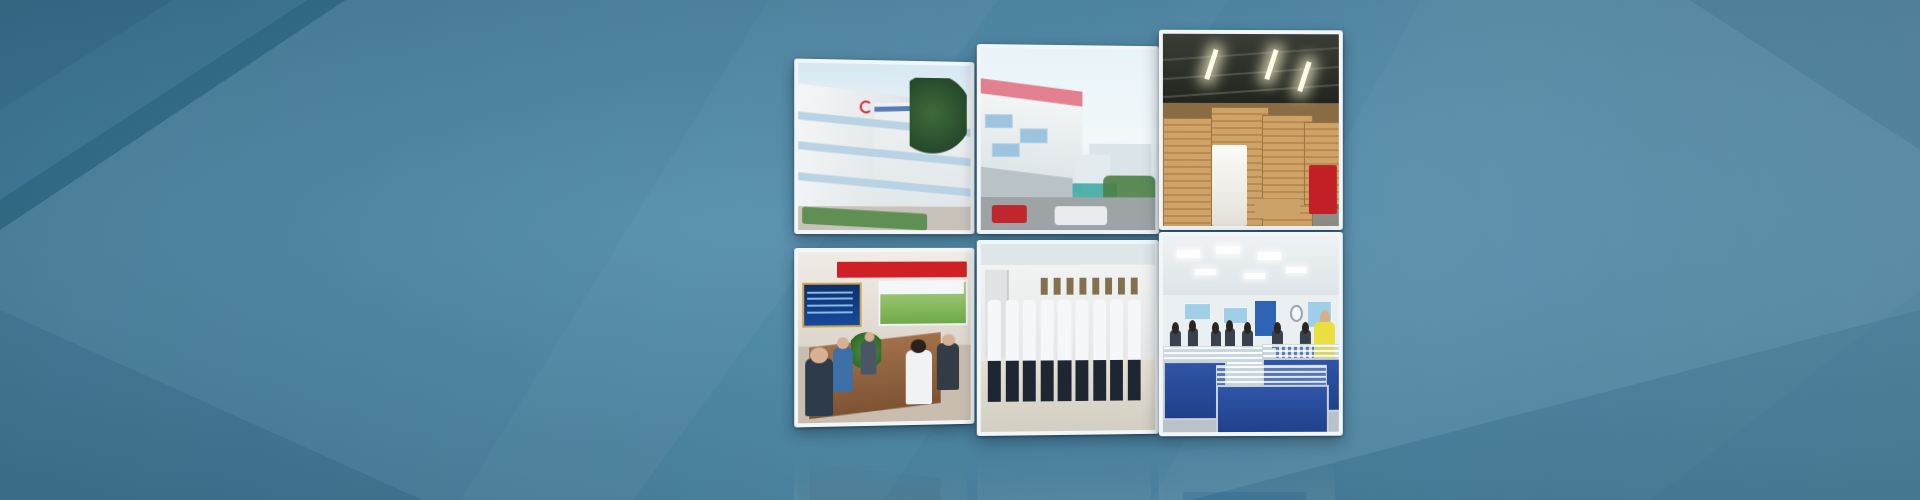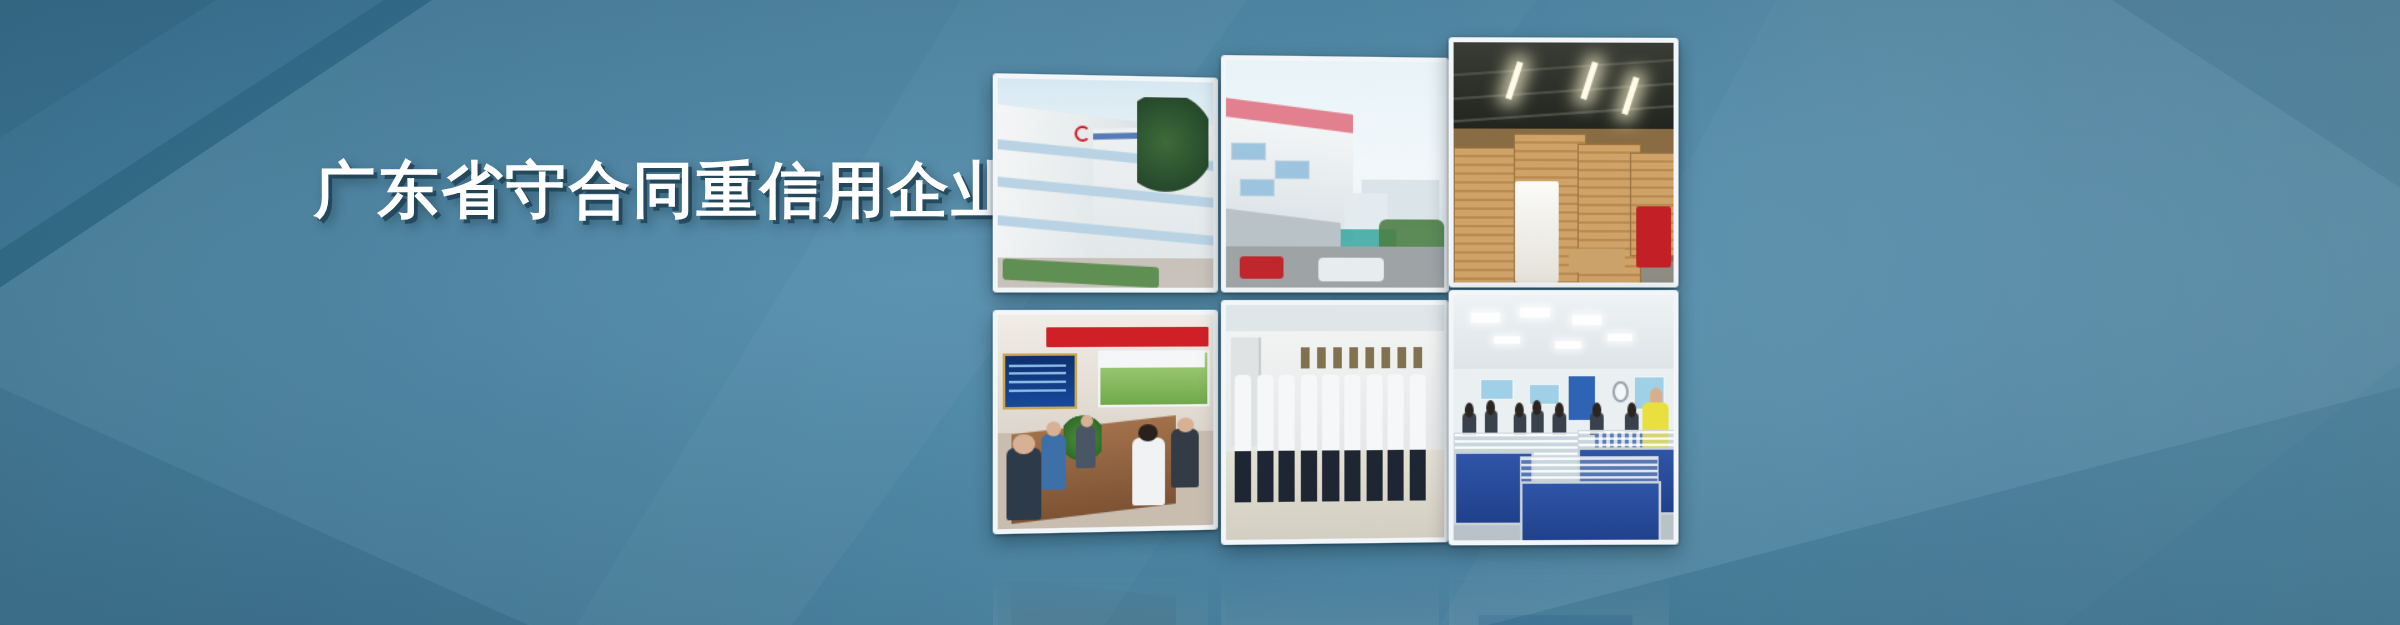--- a/index.html
+++ b/index.html
@@ -179,21 +179,20 @@
   <div class="facet f3"></div>
   <div class="facet f4"></div>
   <div class="facet f5"></div>
   <div class="facet f6"></div>
   <div class="facet f7"></div>
   <div class="facet f8"></div>
   <div class="facet f9"></div>
   <div class="sheen"></div>
   <div class="vign"></div>
 
-  <div class="headline">广东省守合同重信用企业</div>
 
   <div class="collage">
 
     <div class="col col-1">
       <div class="card top" style="top:28px;height:168px">
         <div class="ph p1">
           <div class="sky"></div>
           <div class="bld"></div>
           <div class="bld2"></div>
           <div class="band b1"></div>

